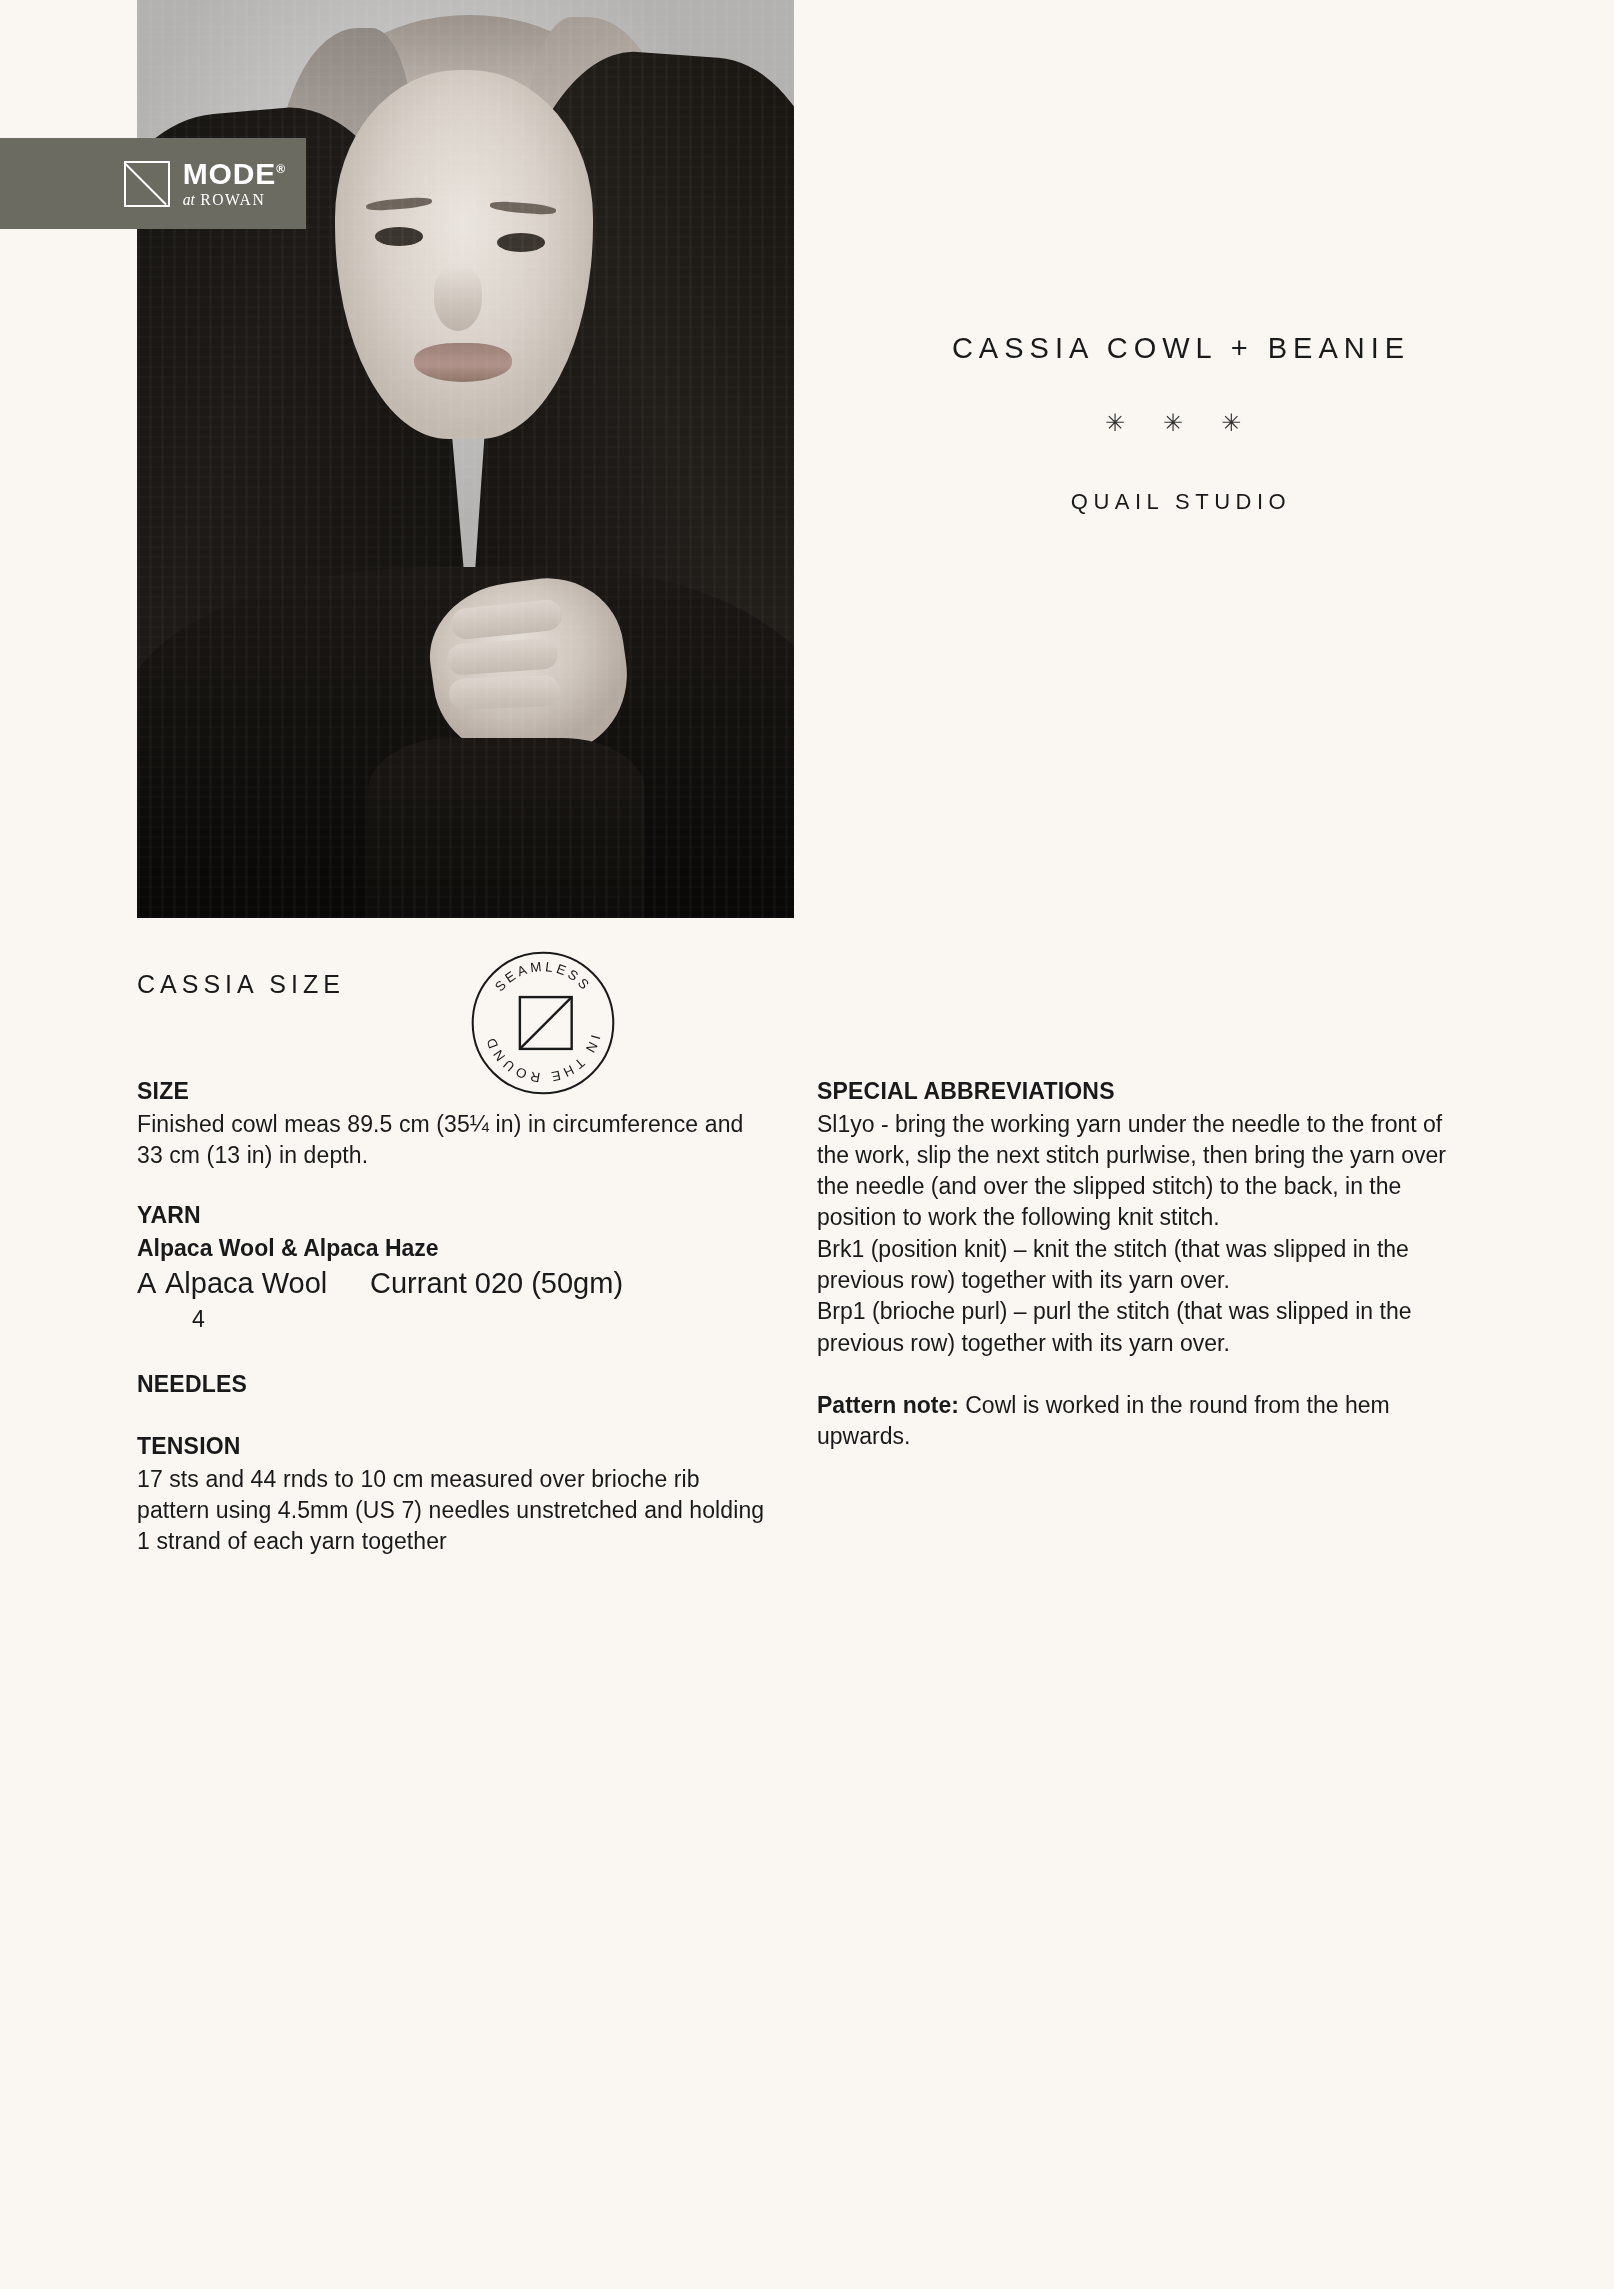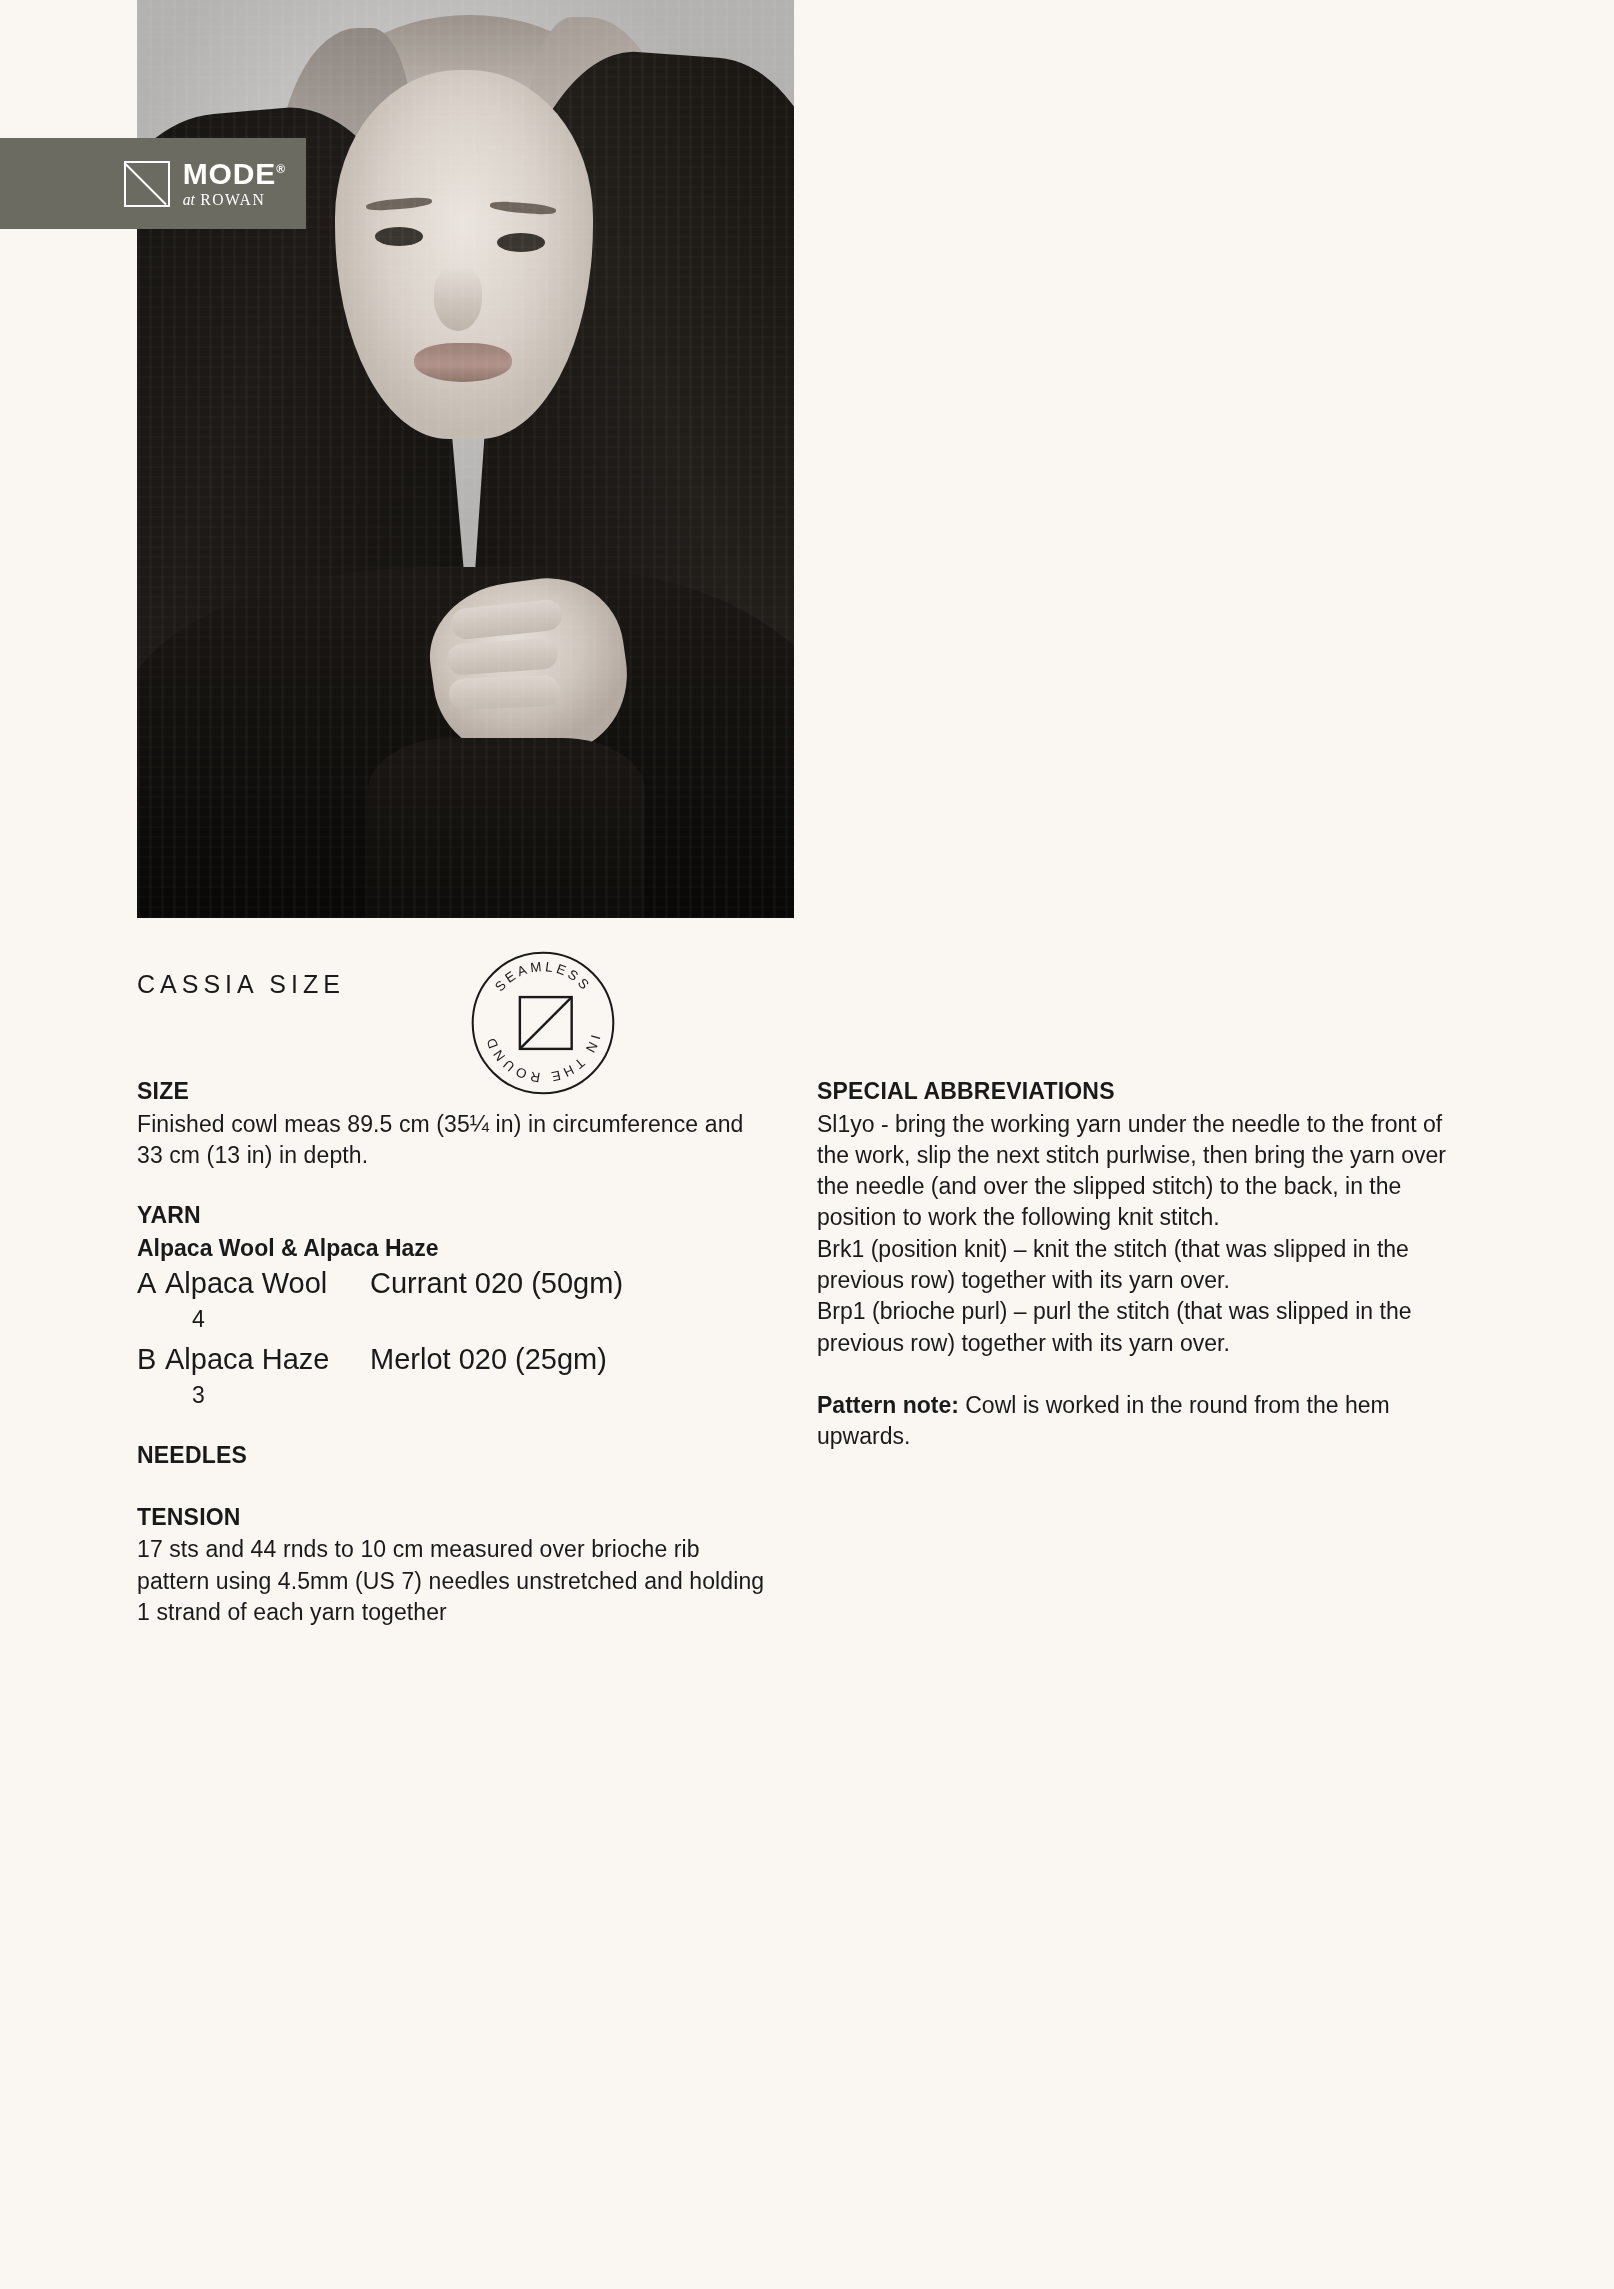--- a/index.html
+++ b/index.html
@@ -202,20 +202,25 @@
   </div>
 
   <div class="logo-bar">
     <div class="logo-mark"></div>
     <div class="logo-words">
       <span class="logo-mode"><span>MODE</span><sup>®</sup></span>
       <span class="logo-rowan"><i>at</i>&nbsp;<span>ROWAN</span></span>
     </div>
   </div>
 
+  <div class="title-block">
+    <div class="doc-title">CASSIA COWL + BEANIE</div>
+    <div class="stars">✳ ✳ ✳</div>
+    <div class="studio">QUAIL STUDIO</div>
+  </div>
 
   <div class="cowl-heading">CASSIA SIZE</div>
 
   <div class="badge">
     <svg width="148" height="148" viewBox="0 0 160 160">
       <defs>
         <path id="arcTop" d="M 24,80 A 56,56 0 0 1 136,80" fill="none"></path>
         <path id="arcBot" d="M 134,80 A 54,54 0 0 1 26,80" fill="none"></path>
       </defs>
       <circle cx="80" cy="80" r="76" fill="none" stroke="#1a1a1a" stroke-width="2.2"></circle>
@@ -240,26 +245,20 @@
     <h3 class="sec">YARN</h3>
     <div class="sub-bold">Alpaca Wool &amp; Alpaca Haze</div>
 
     <div>
       <span class="yarn-row">
         <span class="ltr">A</span><span class="nm">Alpaca Wool</span><span>Currant 020 (50gm)</span>
       </span>
       <div class="yarn-qty">4</div>
     </div>
     <div class="gap-sm"></div>
-    <div>
-      <span class="yarn-row">
-        <span class="ltr">B</span><span class="nm">Alpaca Haze</span><span>Merlot 020 (25gm)</span>
-      </span>
-      <div class="yarn-qty">3</div>
-    </div>
 
     <div class="gap"></div>
 
     <h3 class="sec">NEEDLES</h3>
 
     <div class="gap"></div>
 
     <h3 class="sec">TENSION</h3>
     <p class="body">17 sts and 44 rnds to 10 cm measured over brioche rib pattern using 4.5mm (US 7) needles unstretched and holding 1 strand of each yarn together</p>
   </div>

